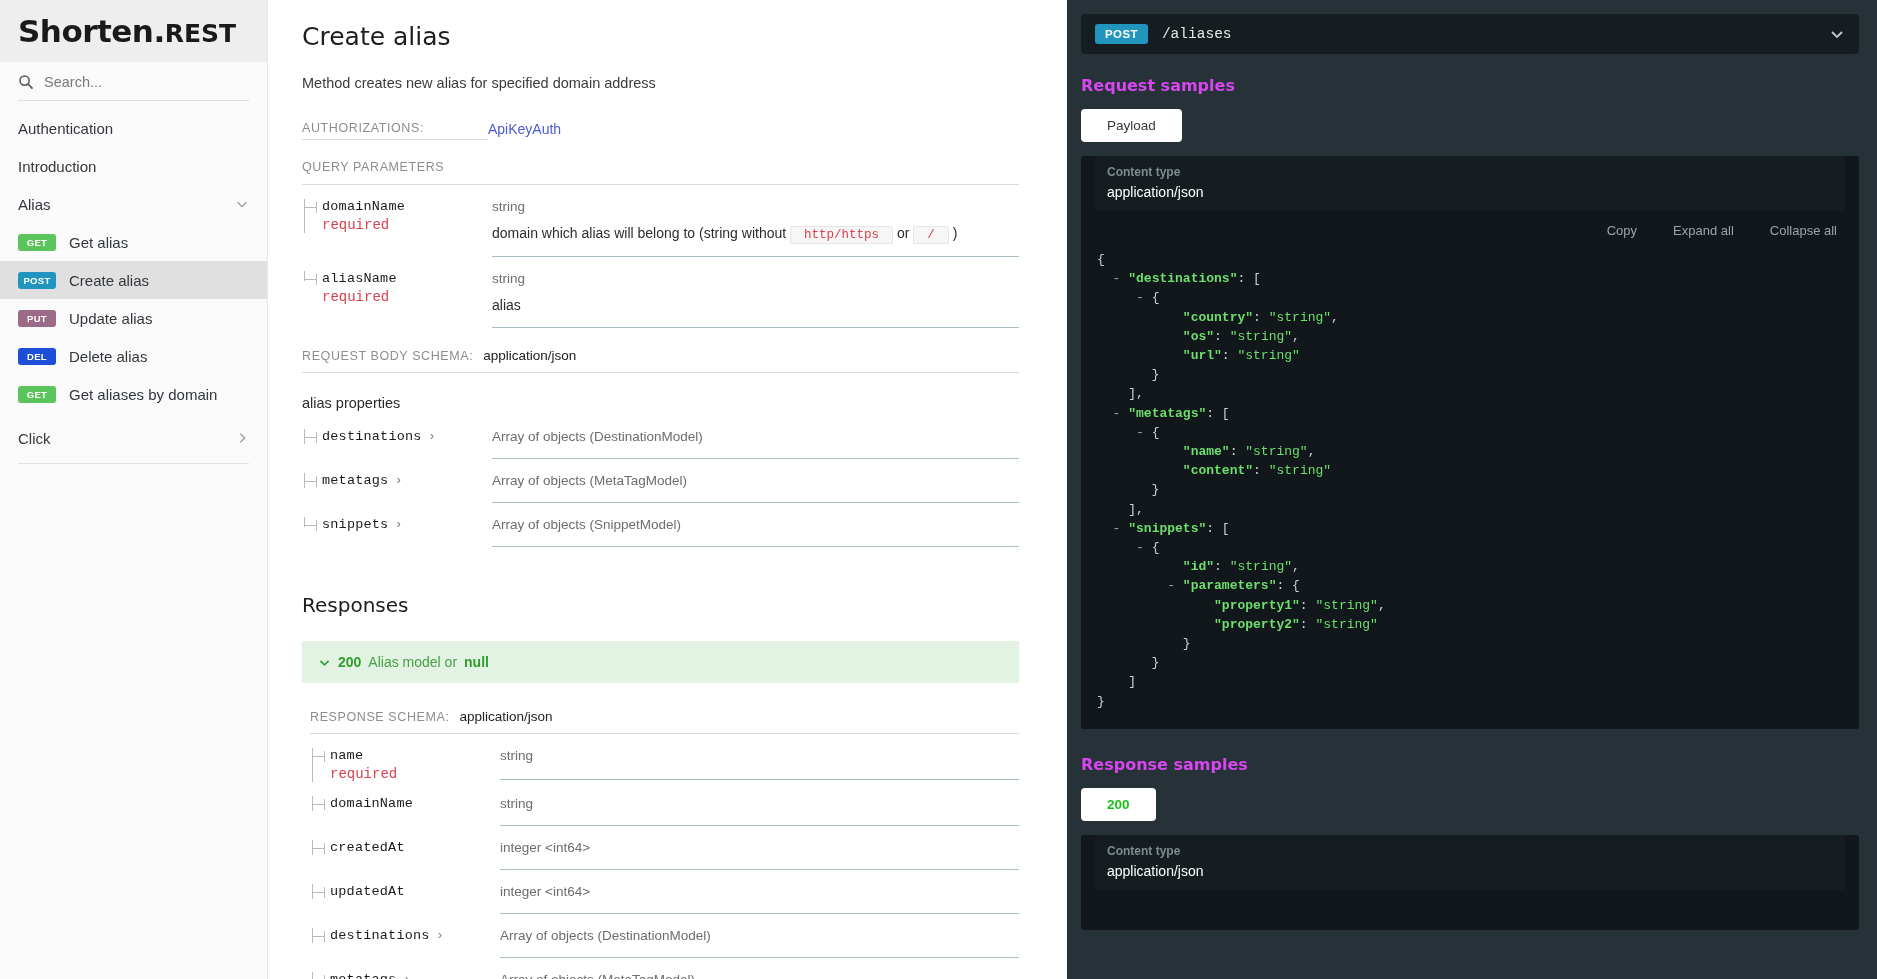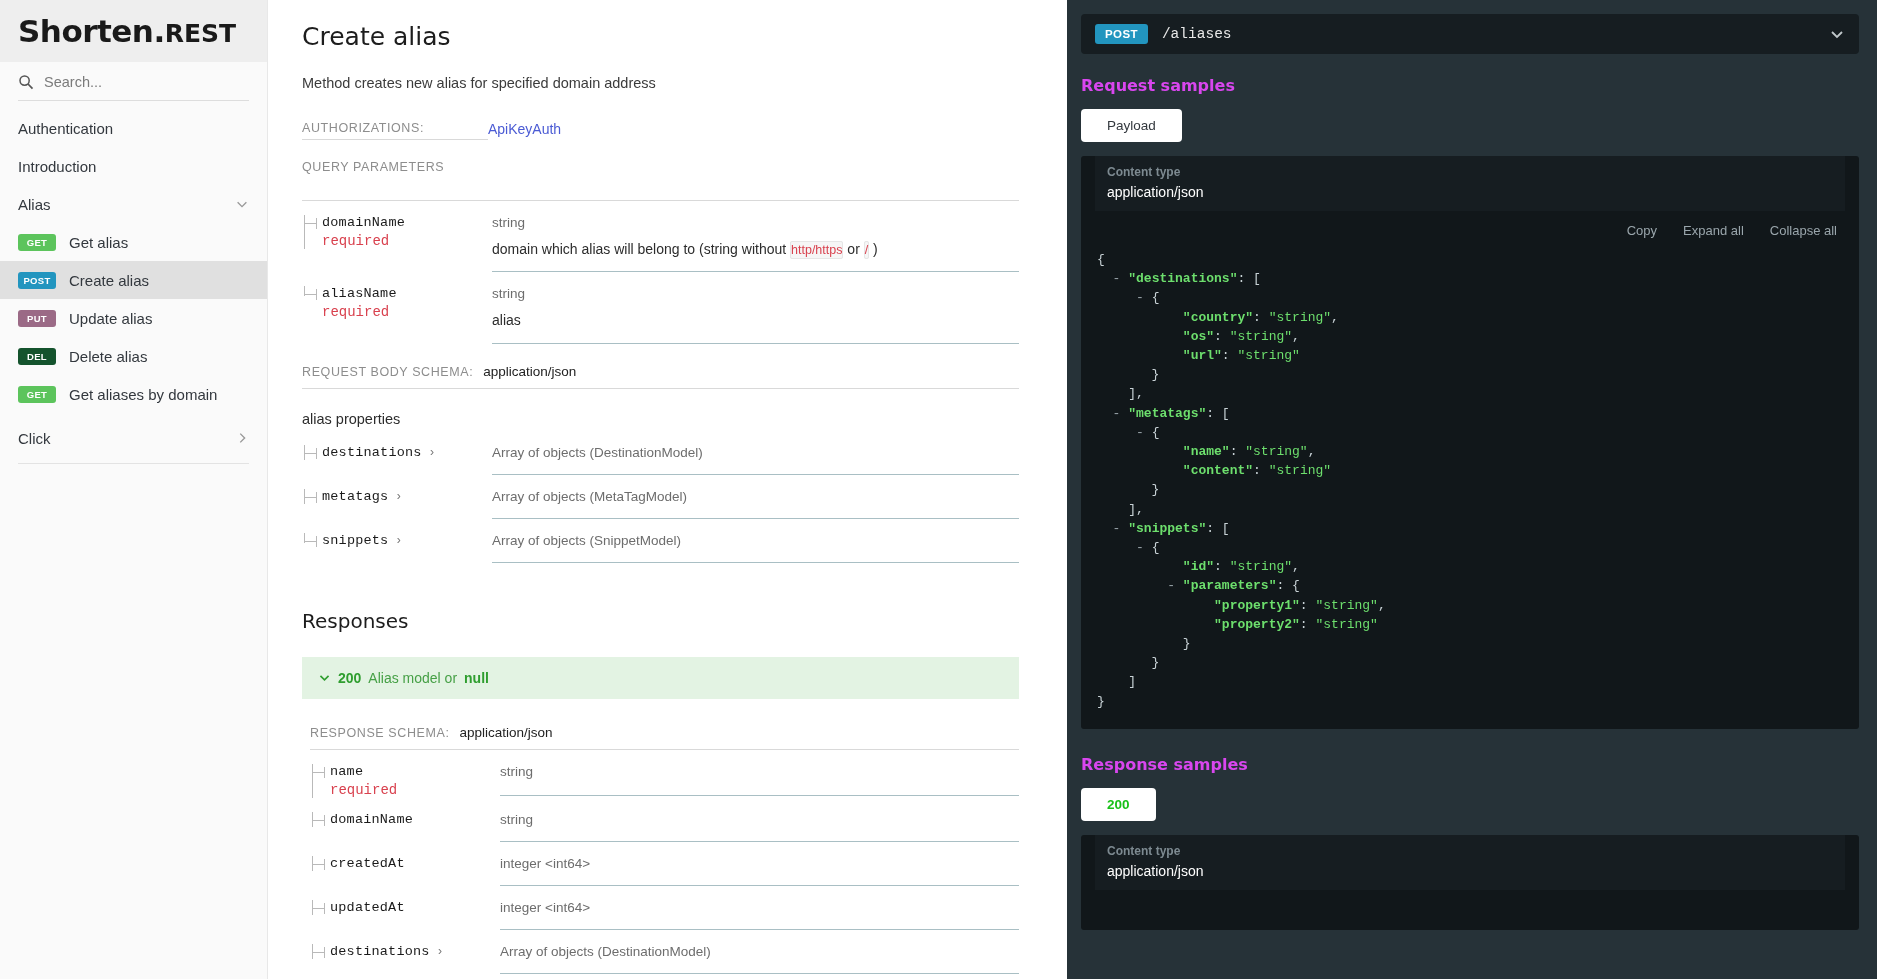--- a/index.html
+++ b/index.html
@@ -82,21 +82,21 @@
     border-bottom: 1px solid #d9d9d9; display: inline-block;
   }
   .kv-val { font-size: 14px; margin-left: 0; }
   .kv-val a { color: #4b5bd4; text-decoration: none; }
   .auth-row { display: flex; margin-bottom: 20px; }
   .auth-row .kv-key { width: 186px; }
 
   .section-label {
     font-size: 12.5px; letter-spacing: .6px; color: #8d8d8d;
     text-transform: uppercase;
-    padding-bottom: 26px; border-bottom: 1px solid #d9d9d9;
+    padding-bottom: 10px; border-bottom: 1px solid #d9d9d9;
     margin-bottom: 0; width: 100%;
   }
   .schema-label-row {
     display: flex; align-items: baseline; gap: 10px;
     border-bottom: 1px solid #d9d9d9; padding-bottom: 9px;
     width: 100%; margin-bottom: 0;
   }
   .schema-label-row .lbl {
     font-size: 12.5px; letter-spacing: .6px; color: #8d8d8d; text-transform: uppercase;
   }
@@ -126,23 +126,23 @@
     font-family: "Liberation Mono", monospace;
     font-size: 14px; color: #d9414e; margin-top: 3px;
   }
   .param .right {
     flex: 1 1 auto; border-bottom: 1px solid #a9bfc4;
     padding-bottom: 12px; min-height: 30px;
   }
   .ptype { font-size: 13.5px; color: #6d6d6d; }
   .pdesc { font-size: 14px; color: #2c2c2c; margin-top: 9px; line-height: 1.45; }
   code.inline {
-    font-family: Liberation Sans, sans-serif; font-size: 12.5px;
+    font-family: Liberation Mono, monospace; font-size: 12.5px;
     color: #d9414e; background: #f6f6f6; border: 1px solid #e6e6e6;
-    border-radius: 2px; padding: 1px 0;
+    border-radius: 2px; padding: 1px 13px;
   }
   .alias-props { font-size: 14.5px; color: #2c2c2c; margin: 22px 0 4px 0; }
 
   h2.responses {
     font-family: "DejaVu Sans", sans-serif;
     font-size: 20px; font-weight: 400; color: #1d1d1d;
     margin: 46px 0 24px 0;
   }
   .resp-200 {
     background: #e3f3e3; padding: 13px 16px;
@@ -185,21 +185,21 @@
     font-size: 13.5px; padding: 9px 26px; display: inline-block;
     border: none; cursor: pointer;
   }
   .tab-btn .green { color: #18c018; font-weight: 700; }
 
   .code-card { background: #11171a; border-radius: 3px; margin-top: 8px; }
   .ct-box { background: #161d21; margin: 14px 14px 0 14px; padding: 9px 12px 11px 12px; }
   .ct-label { font-size: 12px; color: #7d8a91; font-weight: 700; margin-bottom: 5px; }
   .ct-val { font-size: 14px; color: #ffffff; }
   .code-tools {
-    display: flex; justify-content: flex-end; gap: 26px;
+    display: flex; justify-content: flex-end; gap: 36px;
     padding: 12px 22px 6px 0; font-size: 13px; color: #9aa6ac;
   }
   .code-tools span { cursor: pointer; }
   pre.json {
     font-family: "Liberation Mono", monospace;
     font-size: 13px; line-height: 19.2px;
     padding: 6px 16px 18px 16px; margin: 0;
     color: #d4dce0; white-space: pre;
   }
   .k { color: #6ddf6d; font-weight: 700; }
@@ -249,21 +249,21 @@
       </div>
       <div class="nav-item active">
         <span class="badge" style="background:#2295bf">POST</span>
         <span class="nav-label">Create alias</span>
       </div>
       <div class="nav-item">
         <span class="badge" style="background:#9b6a86">PUT</span>
         <span class="nav-label">Update alias</span>
       </div>
       <div class="nav-item">
-        <span class="badge" style="background:#14532d">DEL</span>
+        <span class="badge" style="background:#1d4ed8">DEL</span>
         <span class="nav-label">Delete alias</span>
       </div>
       <div class="nav-item">
         <span class="badge" style="background:#5cc45c">GET</span>
         <span class="nav-label">Get aliases by domain</span>
       </div>
 
       <div class="nav-item group" style="margin-top:6px">
         <span class="nav-label">Click</span>
         <svg class="chev" viewBox="0 0 16 16">

